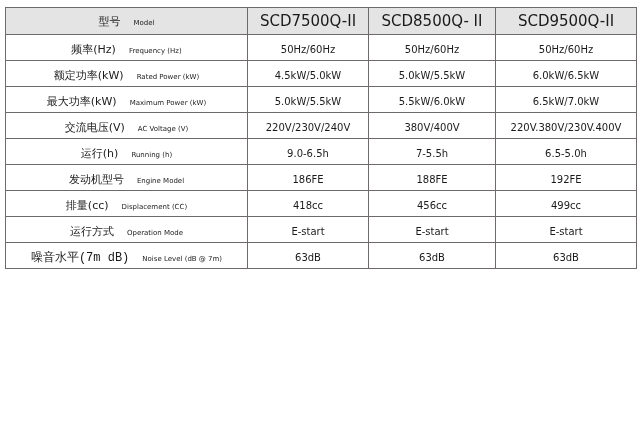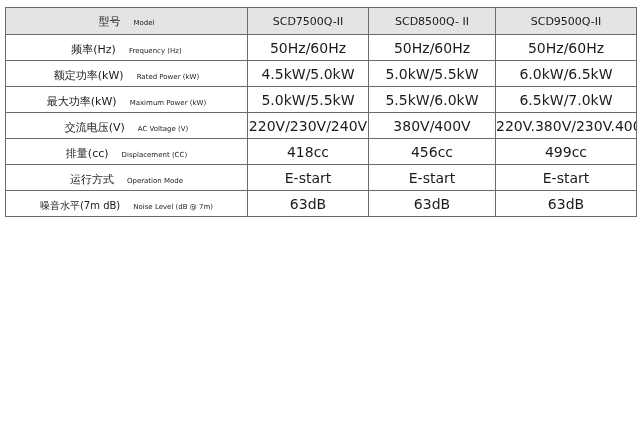--- a/index.html
+++ b/index.html
@@ -45,29 +45,29 @@
     .label-cn {
       font-size: 11px;
       color: #1a1a1a;
     }
     .label-en {
       font-size: 7px;
       color: #222;
       margin-left: 13px;
     }
     .val {
-      font-size: 14px;
+      font-size: 10px;
       color: #1a1a1a;
     }
     .model-name {
-      font-size: 11px;
+      font-size: 15px;
       color: #1a1a1a;
       text-align: center;
     }
-    .label-cn.small-cn { font-size: 10px; }
+    .label-cn.small-cn { font-size: 12px; font-family: Liberation Mono, monospace; }
   </style>
 </head>
 <body>
 
 <table class="spec-table">
   <colgroup>
     <col class="c0">
       <col class="c1">
       <col class="c2">
       <col class="c3">
@@ -101,20 +101,32 @@
       <td><span class="val">5.5kW/6.0kW</span></td>
       <td><span class="val">6.5kW/7.0kW</span></td>
     </tr>
     <tr>
       <td><span class="label-cn">交流电压(V)</span><span class="label-en">AC Voltage (V)</span></td>
       <td><span class="val">220V/230V/240V</span></td>
       <td><span class="val">380V/400V</span></td>
       <td><span class="val">220V.380V/230V.400V</span></td>
     </tr>
     <tr>
+      <td><span class="label-cn">运行(h)</span><span class="label-en">Running (h)</span></td>
+      <td><span class="val">9.0-6.5h</span></td>
+      <td><span class="val">7-5.5h</span></td>
+      <td><span class="val">6.5-5.0h</span></td>
+    </tr>
+    <tr>
+      <td><span class="label-cn">发动机型号</span><span class="label-en">Engine Model</span></td>
+      <td><span class="val">186FE</span></td>
+      <td><span class="val">188FE</span></td>
+      <td><span class="val">192FE</span></td>
+    </tr>
+    <tr>
       <td><span class="label-cn">排量(cc)</span><span class="label-en">Displacement (CC)</span></td>
       <td><span class="val">418cc</span></td>
       <td><span class="val">456cc</span></td>
       <td><span class="val">499cc</span></td>
     </tr>
     <tr>
       <td><span class="label-cn">运行方式</span><span class="label-en">Operation Mode</span></td>
       <td><span class="val">E-start</span></td>
       <td><span class="val">E-start</span></td>
       <td><span class="val">E-start</span></td>

